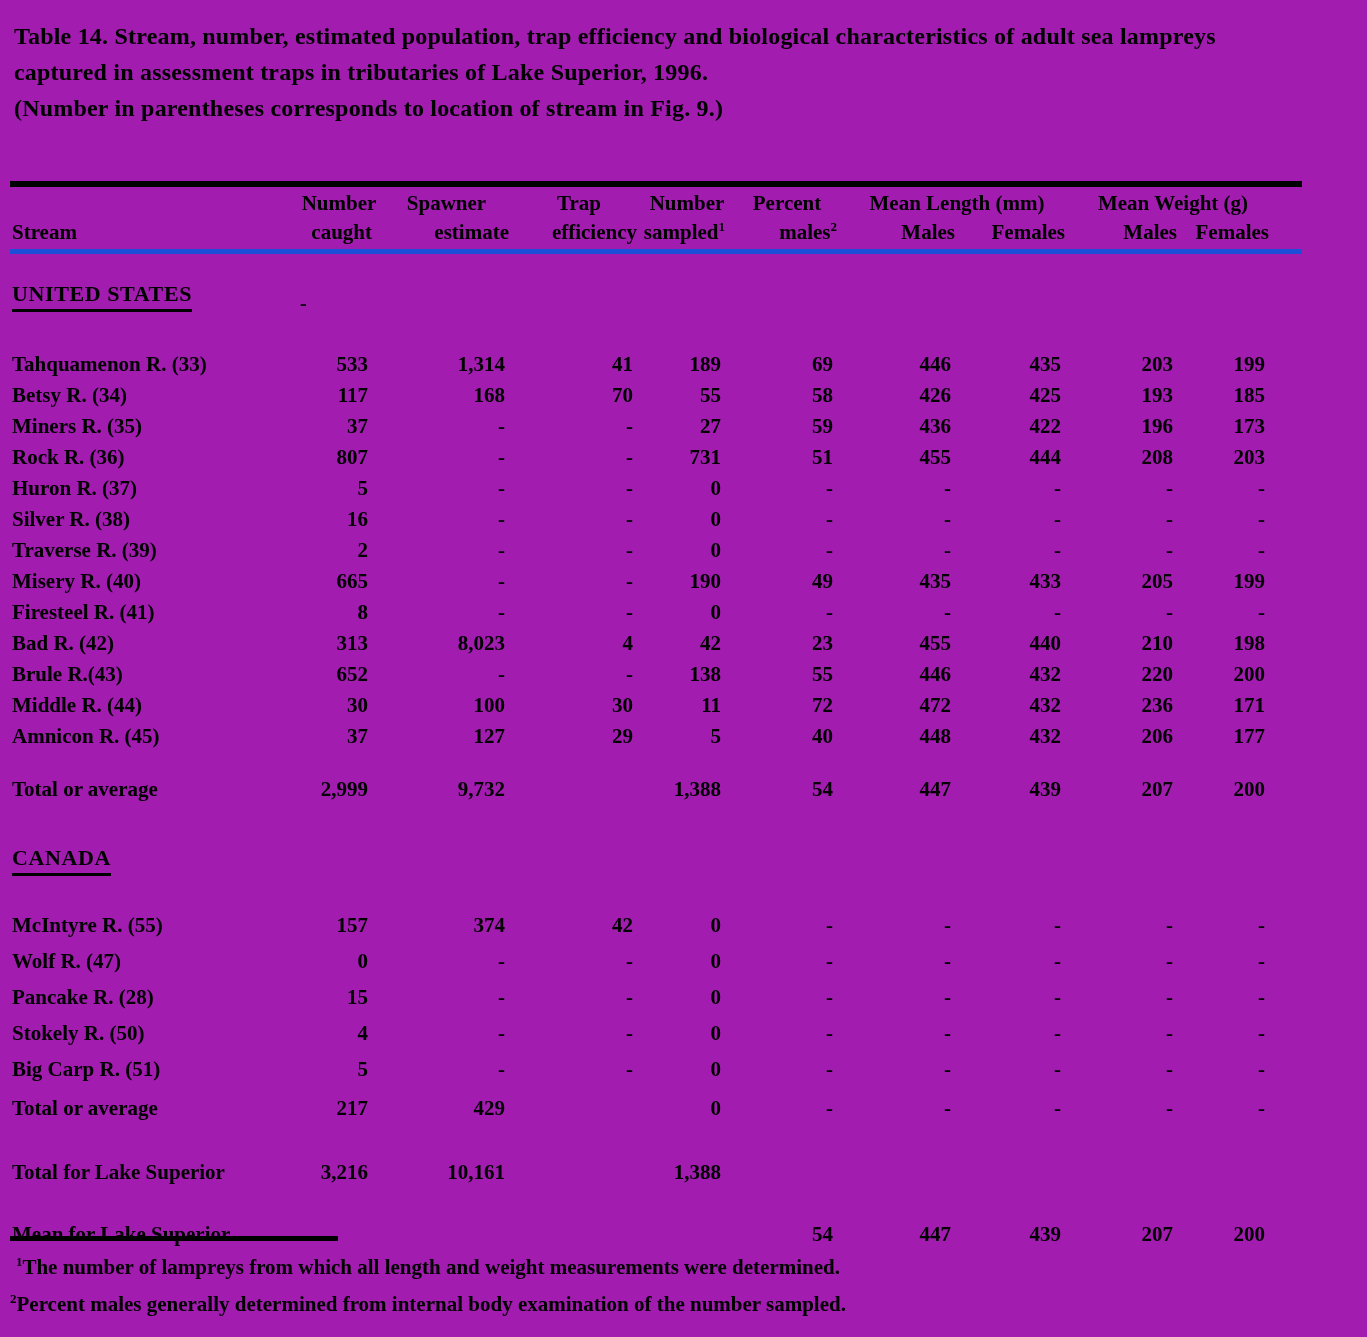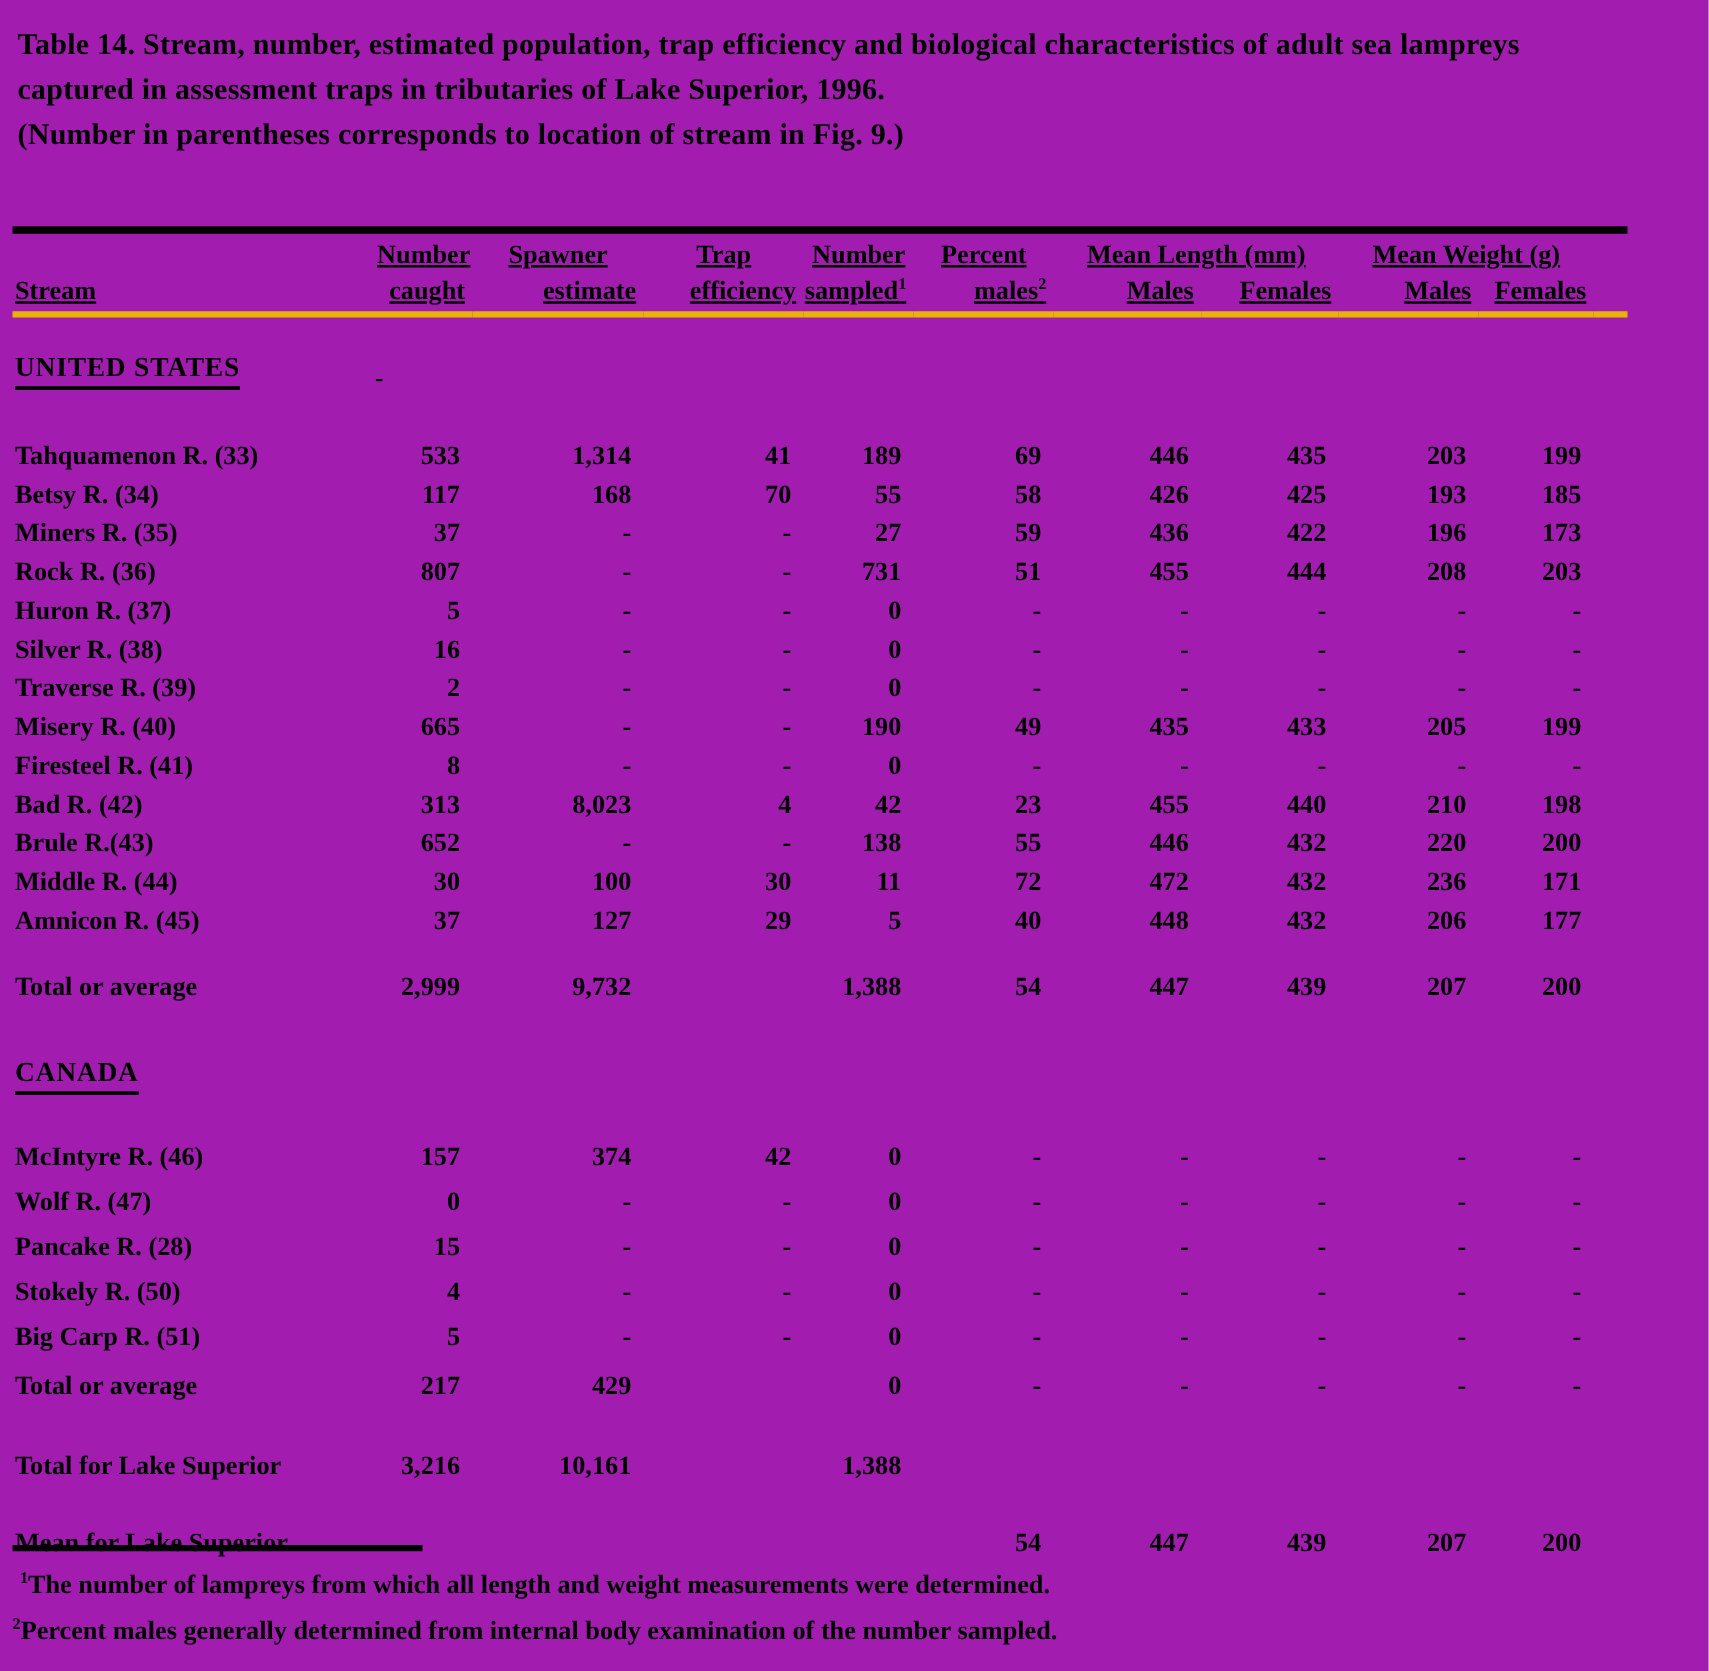--- a/index.html
+++ b/index.html
@@ -12,23 +12,23 @@
     overflow:hidden;
   }
   
   .title{position:absolute;left:14px;top:18px;width:1340px;font-size:24px;line-height:36px;letter-spacing:0.2px;}
   .title .tline{white-space:nowrap;}
   
   .table-wrap{position:absolute;left:10px;top:181px;width:1292px;}
   .top-rule{width:1292px;height:6px;background:#000;}
   table{border-collapse:collapse;table-layout:fixed;width:1292px;}
   td{font-size:21px;overflow:hidden;}
-  thead td{vertical-align:bottom;text-decoration:underline;}
+  thead td{vertical-align:bottom;}
   tr.h1 td{height:28px;text-align:center;white-space:nowrap;}
-  tr.h2 td{height:28px;text-align:right;padding:0 6px 4px 0;border-bottom:5px solid #eab308;white-space:nowrap;}
+  tr.h2 td{height:28px;text-align:right;padding:0 6px 4px 0;border-bottom:5px solid #1d4ed8;white-space:nowrap;}
   tr.h2 td.stream-h{text-align:left;padding-left:2px;}
   tr.h2 td.grp{text-align:right;}
   sup{font-size:13px;font-weight:bold;}
   td.stream{text-align:left;padding-left:2px;white-space:nowrap;}
   td.num{text-align:right;padding-right:10px;white-space:nowrap;}
   tr.r-us td{height:29px;}
   tr.r-ca td{height:34px;}
   tr.r-total td{height:32px;}
   tr.label-row td{height:30px;text-align:left;padding-left:2px;text-decoration:underline;}
   .section-underline{display:inline-block;border-bottom:3px solid #000;padding-bottom:2px;letter-spacing:0.6px;font-size:22px;}
@@ -292,21 +292,21 @@
           <tr class="spacer">
             <td colspan="11" style="height: 38px;"></td>
           </tr>
           <tr class="label-row">
             <td colspan="11"><span class="section-underline">CANADA</span></td>
           </tr>
           <tr class="spacer">
             <td colspan="11" style="height: 30px;"></td>
           </tr>
           <tr class="r-ca">
-            <td class="stream">McIntyre R. (46)</td>
+            <td class="stream">McIntyre R. (55)</td>
             <td class="num">157</td>
             <td class="num">374</td>
             <td class="num">42</td>
             <td class="num">0</td>
             <td class="num">-</td>
             <td class="num">-</td>
             <td class="num">-</td>
             <td class="num">-</td>
             <td class="num">-</td>
             <td></td>

